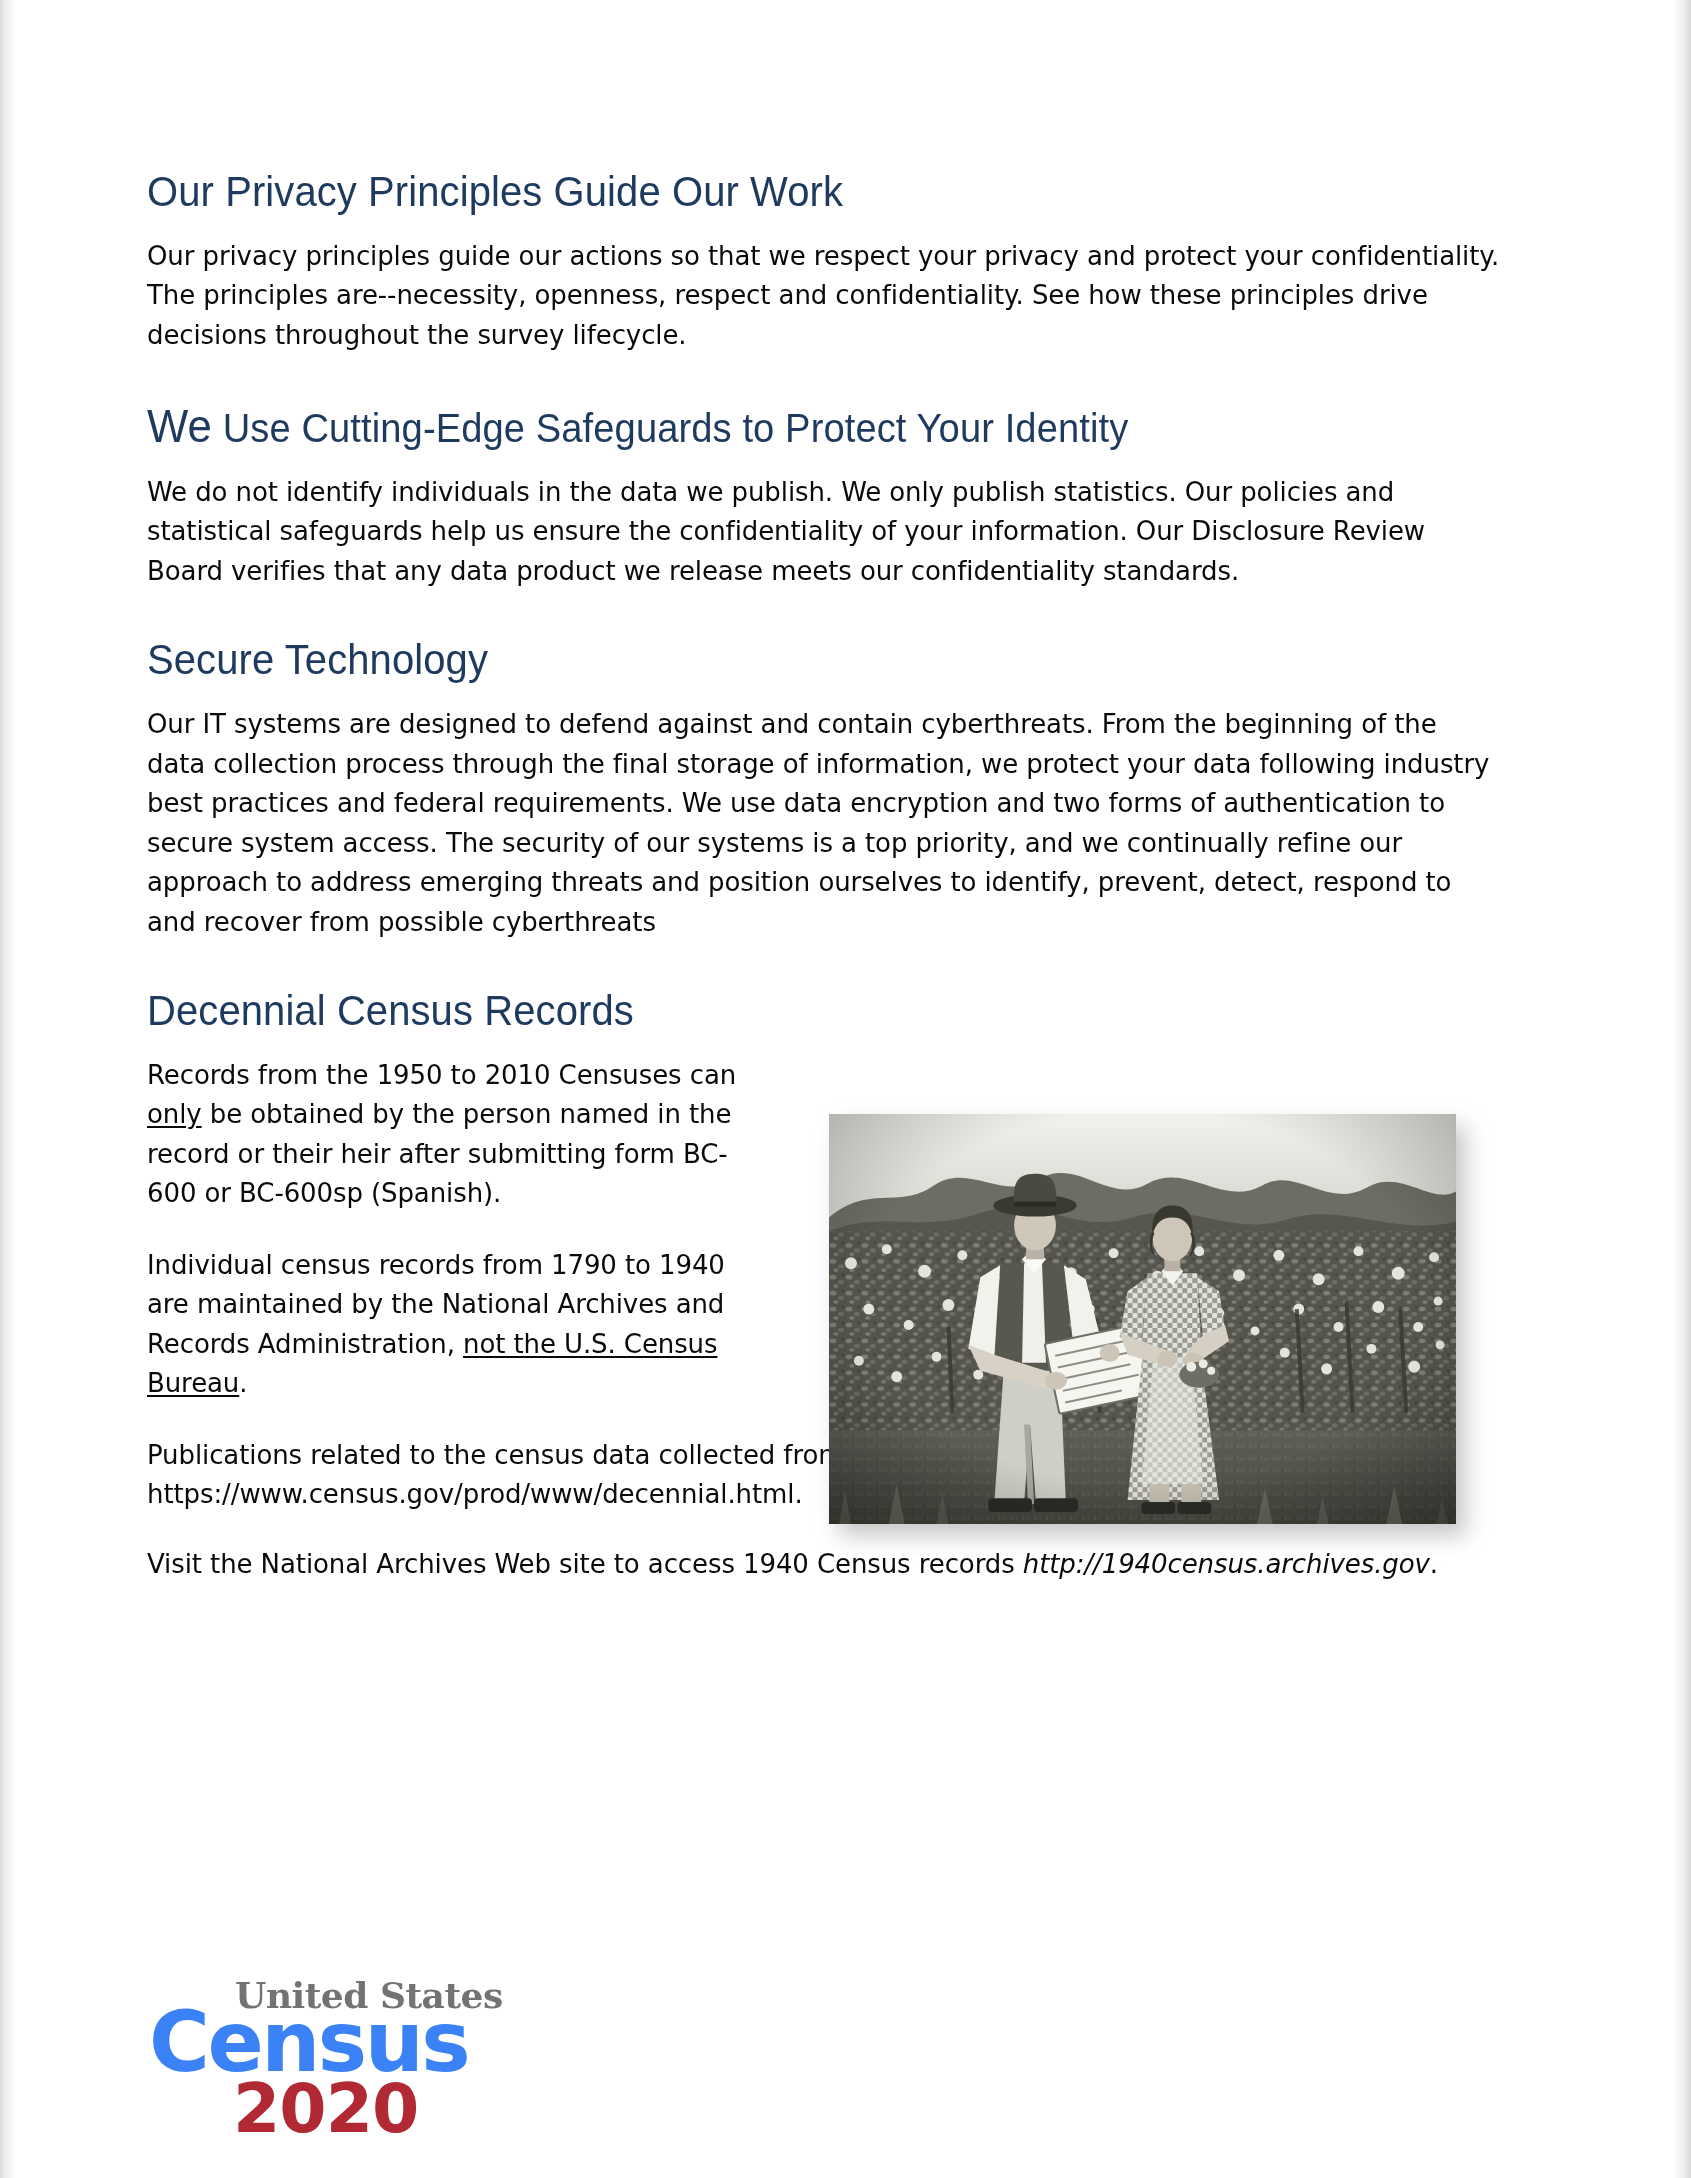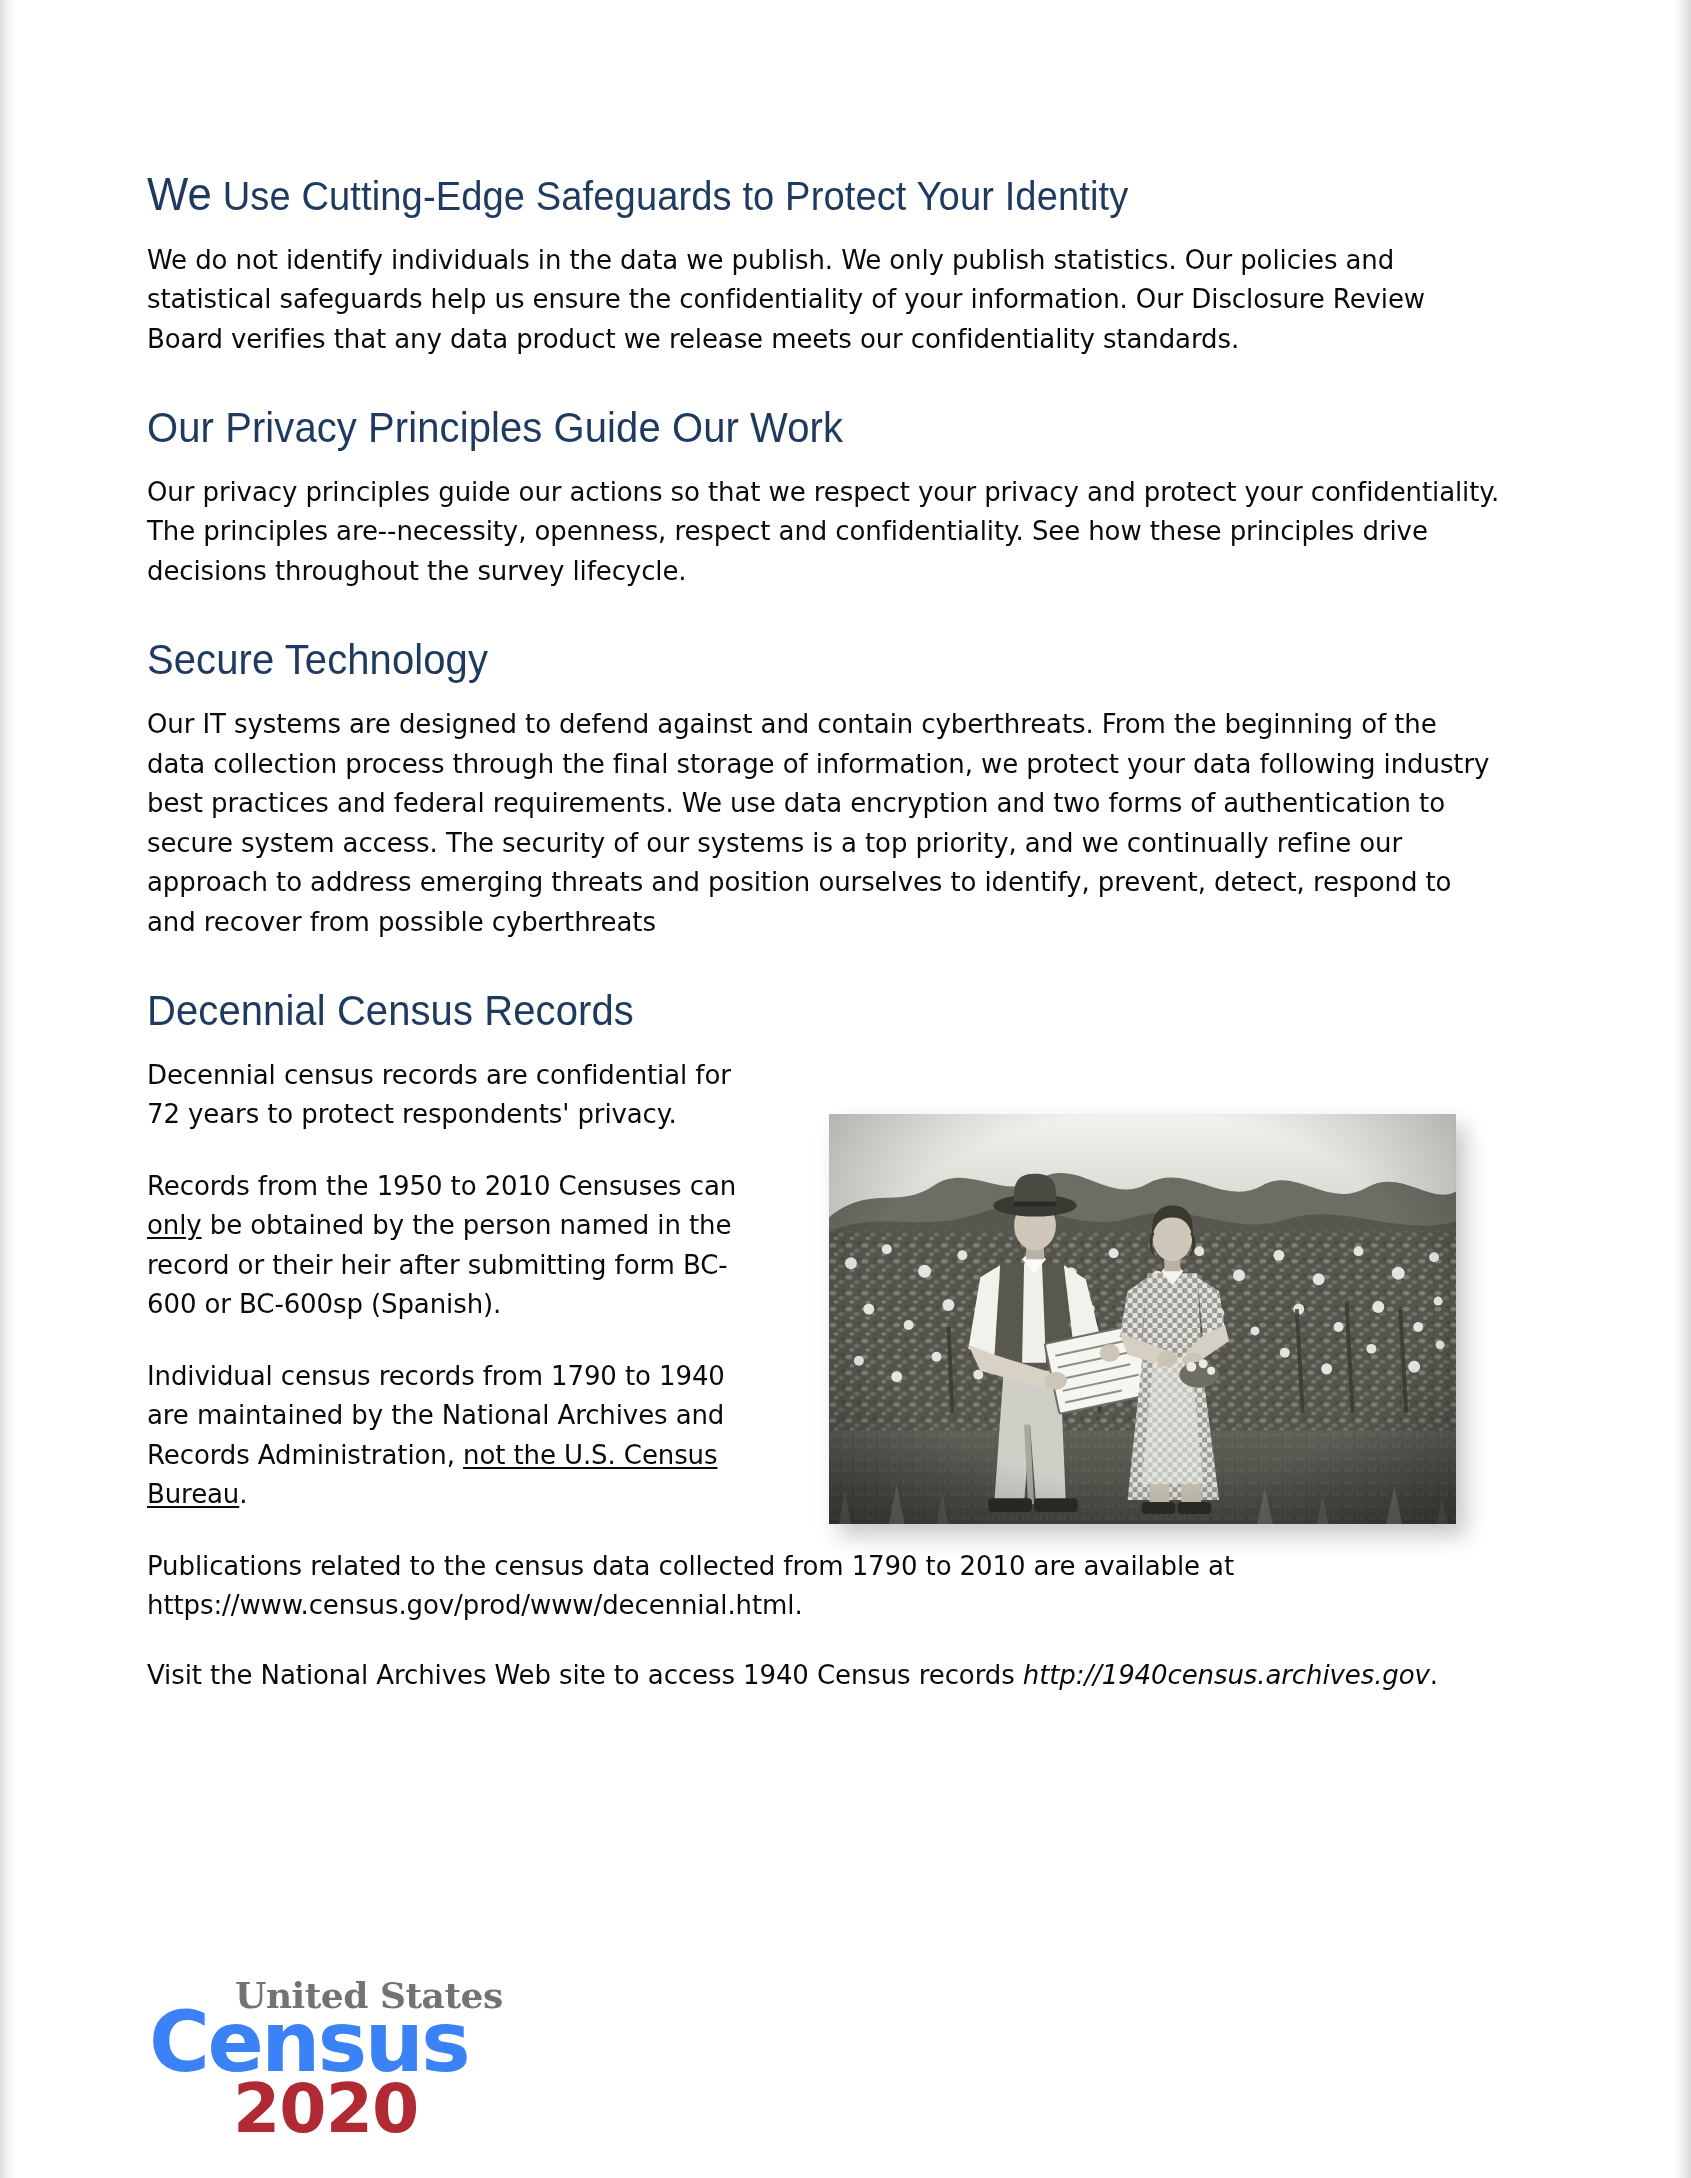--- a/index.html
+++ b/index.html
@@ -181,27 +181,27 @@
 <body>
 
 <div class="page">
 
   <div class="edge-shadow-left"></div>
   <div class="edge-shadow-right"></div>
 
   <div class="content">
 
     <section class="block">
+      <h1 class="sec-head">Our Privacy Principles Guide Our Work</h1>
+      <p class="body">Our privacy principles guide our actions so that we respect your privacy and protect your confidentiality. The principles are--necessity, openness, respect and confidentiality. See how these principles drive decisions throughout the survey lifecycle.</p>
+    </section>
+
+    <section class="block">
       <h1 class="sec-head small"><span class="big-w">We</span><span> Use Cutting-Edge Safeguards to Protect Your Identity</span></h1>
       <p class="body">We do not identify individuals in the data we publish. We only publish statistics. Our policies and statistical safeguards help us ensure the confidentiality of your information. Our Disclosure Review Board verifies that any data product we release meets our confidentiality standards.</p>
-    </section>
-
-    <section class="block">
-      <h1 class="sec-head">Our Privacy Principles Guide Our Work</h1>
-      <p class="body">Our privacy principles guide our actions so that we respect your privacy and protect your confidentiality. The principles are--necessity, openness, respect and confidentiality. See how these principles drive decisions throughout the survey lifecycle.</p>
     </section>
 
     <section class="block">
       <h1 class="sec-head">Secure Technology</h1>
       <p class="body">Our IT systems are designed to defend against and contain cyberthreats. From the beginning of the data collection process through the final storage of information, we protect your data following industry best practices and federal requirements. We use data encryption and two forms of authentication to secure system access. The security of our systems is a top priority, and we continually refine our approach to address emerging threats and position ourselves to identify, prevent, detect, respond to and recover from possible cyberthreats</p>
     </section>
 
     <section class="block">
       <h1 class="sec-head">Decennial Census Records</h1>
 
@@ -402,21 +402,20 @@
                 <path d="M560 412 L568 374 L576 412 Z" fill="#77776c"></path>
                 <path d="M610 412 L616 386 L622 412 Z" fill="#62625a"></path>
               </g>
 
               <rect x="0" y="0" width="630" height="412" fill="url(#vign)"></rect>
             </svg>
           </div>
         </div>
 
         <div class="col-left">
-          <p class="body">Decennial census records are confidential for 72 years to protect respondents' privacy.</p>
 
           <p class="body"><span>Records from the 1950 to 2010 Censuses can </span><u class="ul">only</u><span> be obtained by the person named in the record or their heir after submitting form BC-600 or BC-600sp (Spanish).</span></p>
 
           <p class="body"><span>Individual census records from 1790 to 1940 are maintained by the National Archives and Records Administration, </span><u class="ul">not the U.S. Census Bureau</u><span>.</span></p>
         </div>
 
         <div class="fullwidth">
           <p class="body">Publications related to the census data collected from 1790 to 2010 are available at https://www.census.gov/prod/www/decennial.html.</p>
 
           <p class="body"><span>Visit the National Archives Web site to access 1940 Census records </span><i class="url">http://1940census.archives.gov</i><span>.</span></p>

